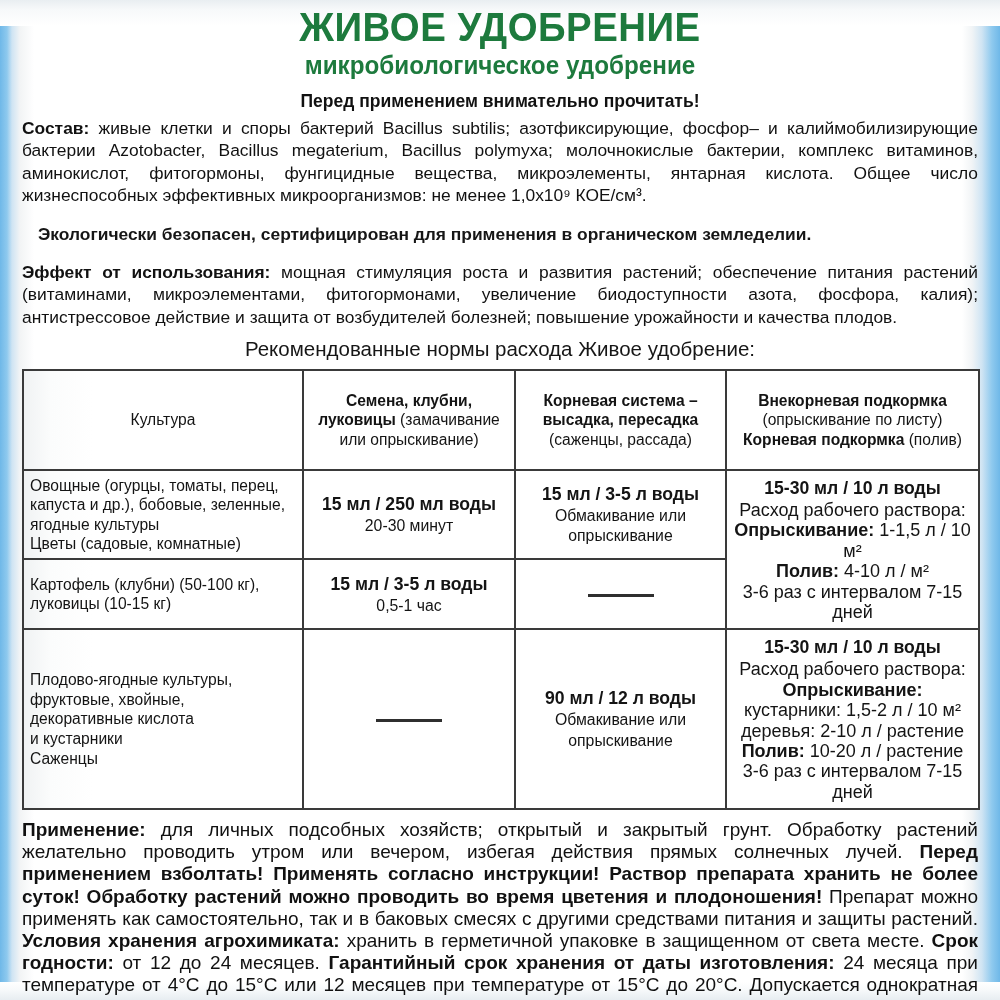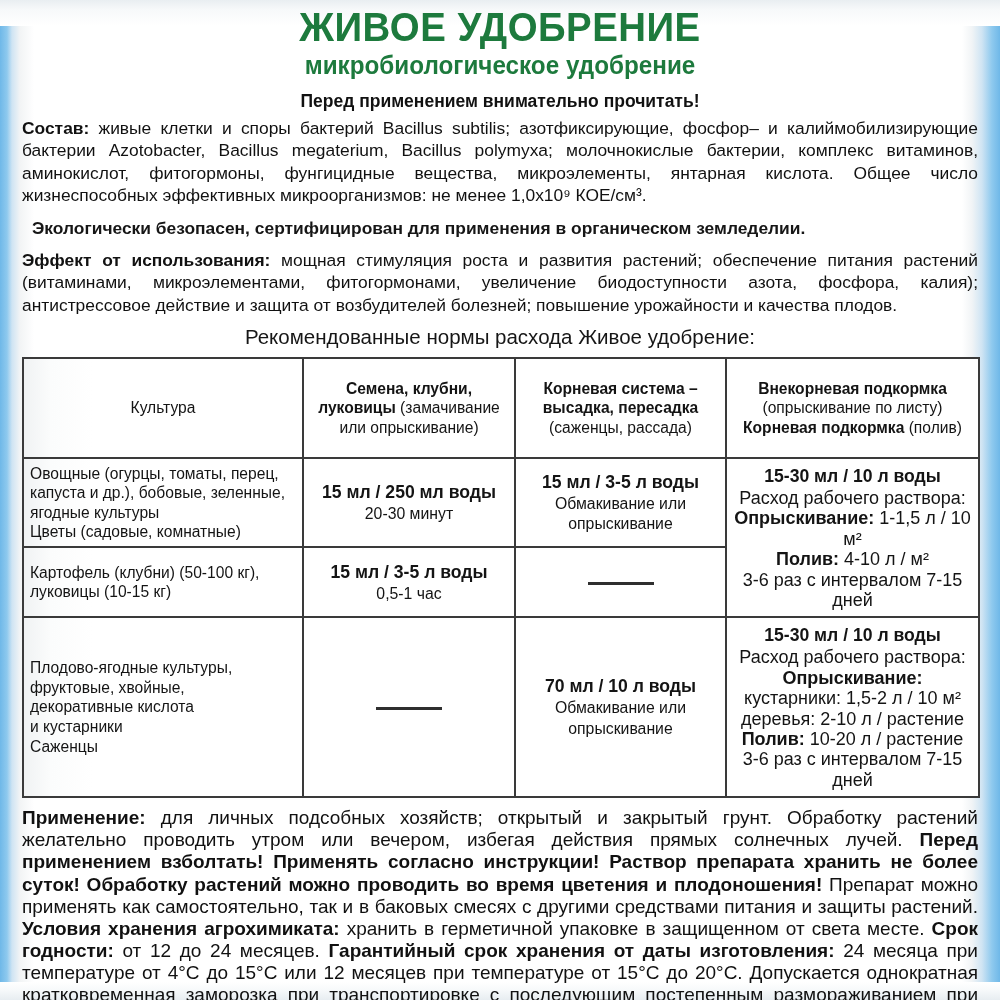--- a/index.html
+++ b/index.html
@@ -77,21 +77,21 @@
     line-height:22.4px;
     margin:0;
     color:#111;
     hyphens:none;
   }
   .para b{font-weight:bold;}
   .full-bold{
     font-weight:bold;
     font-size:17.4px;
     line-height:22.4px;
-    margin:10px;
+    margin:16px;
     text-align:left;
   }
   .norms-title{
     text-align:center;
     font-weight:normal;
     font-size:20.5px;
     line-height:24px;
     margin:9px 0 8px 0;
   }
   
@@ -256,21 +256,21 @@
             <span>Плодово-ягодные культуры,</span><br>
             <span>фруктовые, хвойные,</span><br>
             <span>декоративные кислота</span><br>
             <span>и кустарники</span><br>
             <span>Саженцы</span>
           </td>
           <td class="ctr">
             <span class="dash"></span>
           </td>
           <td class="ctr">
-            <span class="big">70 мл / 10 л воды</span>
+            <span class="big">90 мл / 12 л воды</span>
             <span class="sub">Обмакивание или</span>
             <span class="sub">опрыскивание</span>
           </td>
           <td class="ctr">
             <span class="big">15-30 мл / 10 л воды</span>
             <span class="foliar-line">Расход рабочего раствора:</span>
             <span class="foliar-line"><b>Опрыскивание:</b></span>
             <span class="foliar-line">кустарники: 1,5-2 л / 10 м²</span>
             <span class="foliar-line">деревья: 2-10 л / растение</span>
             <span class="foliar-line"><b>Полив:</b><span> 10-20 л / растение</span></span>

